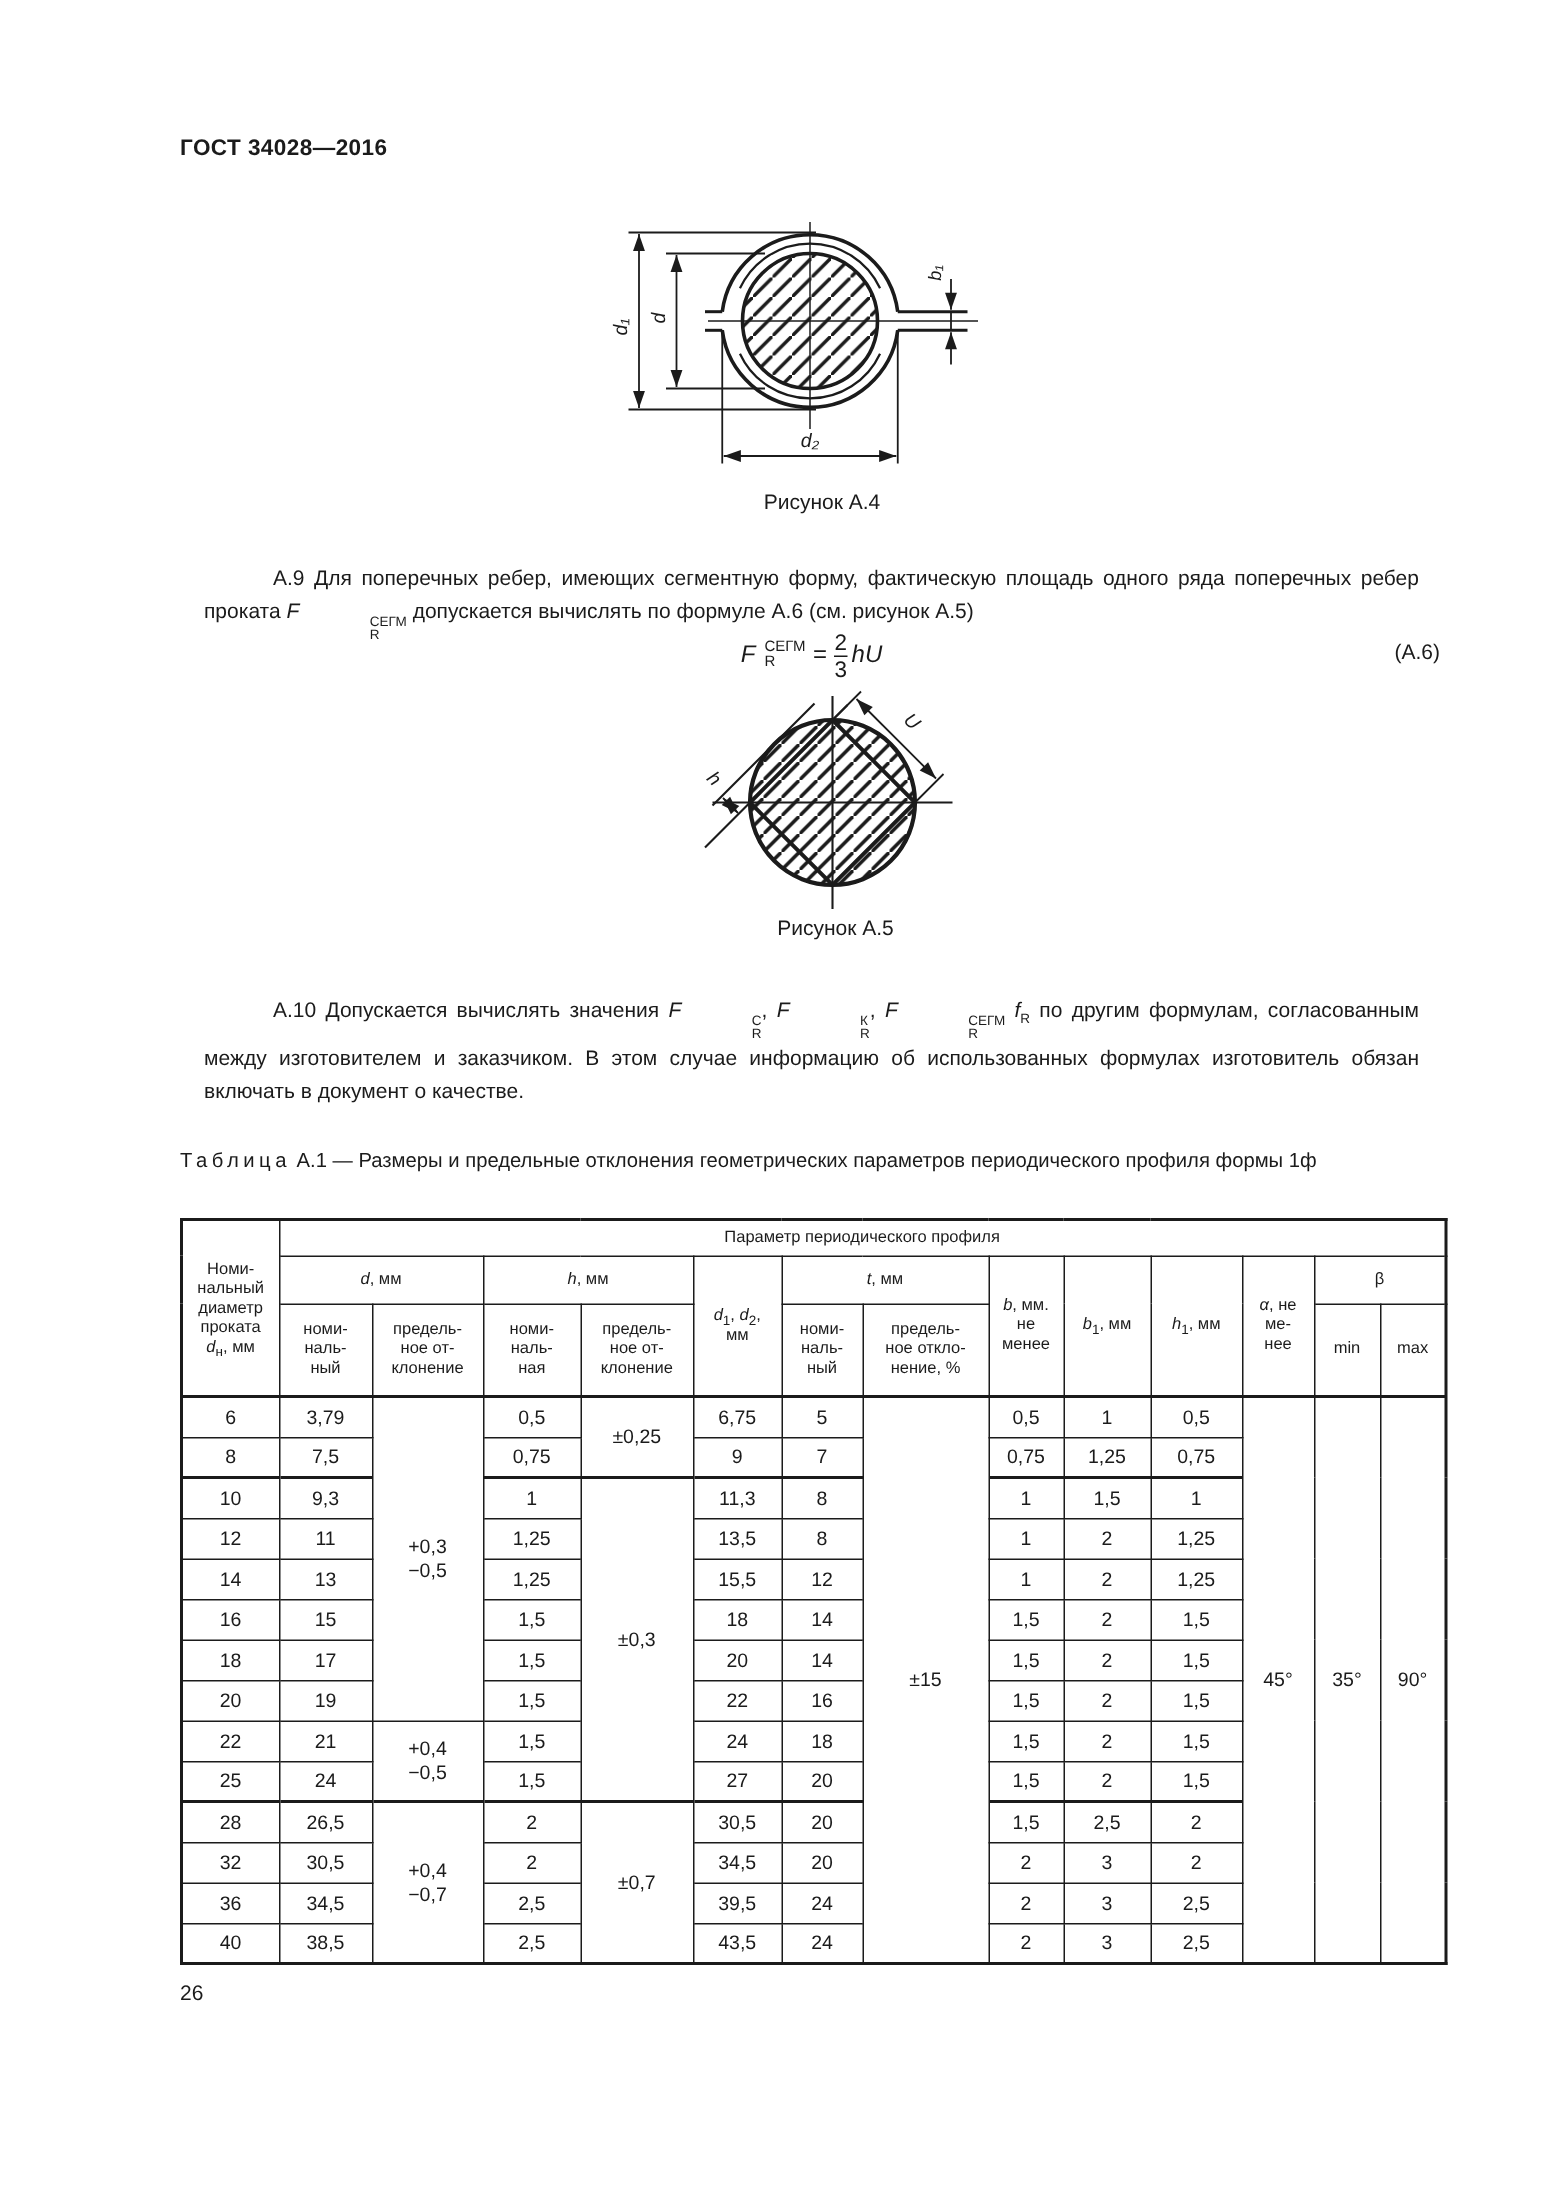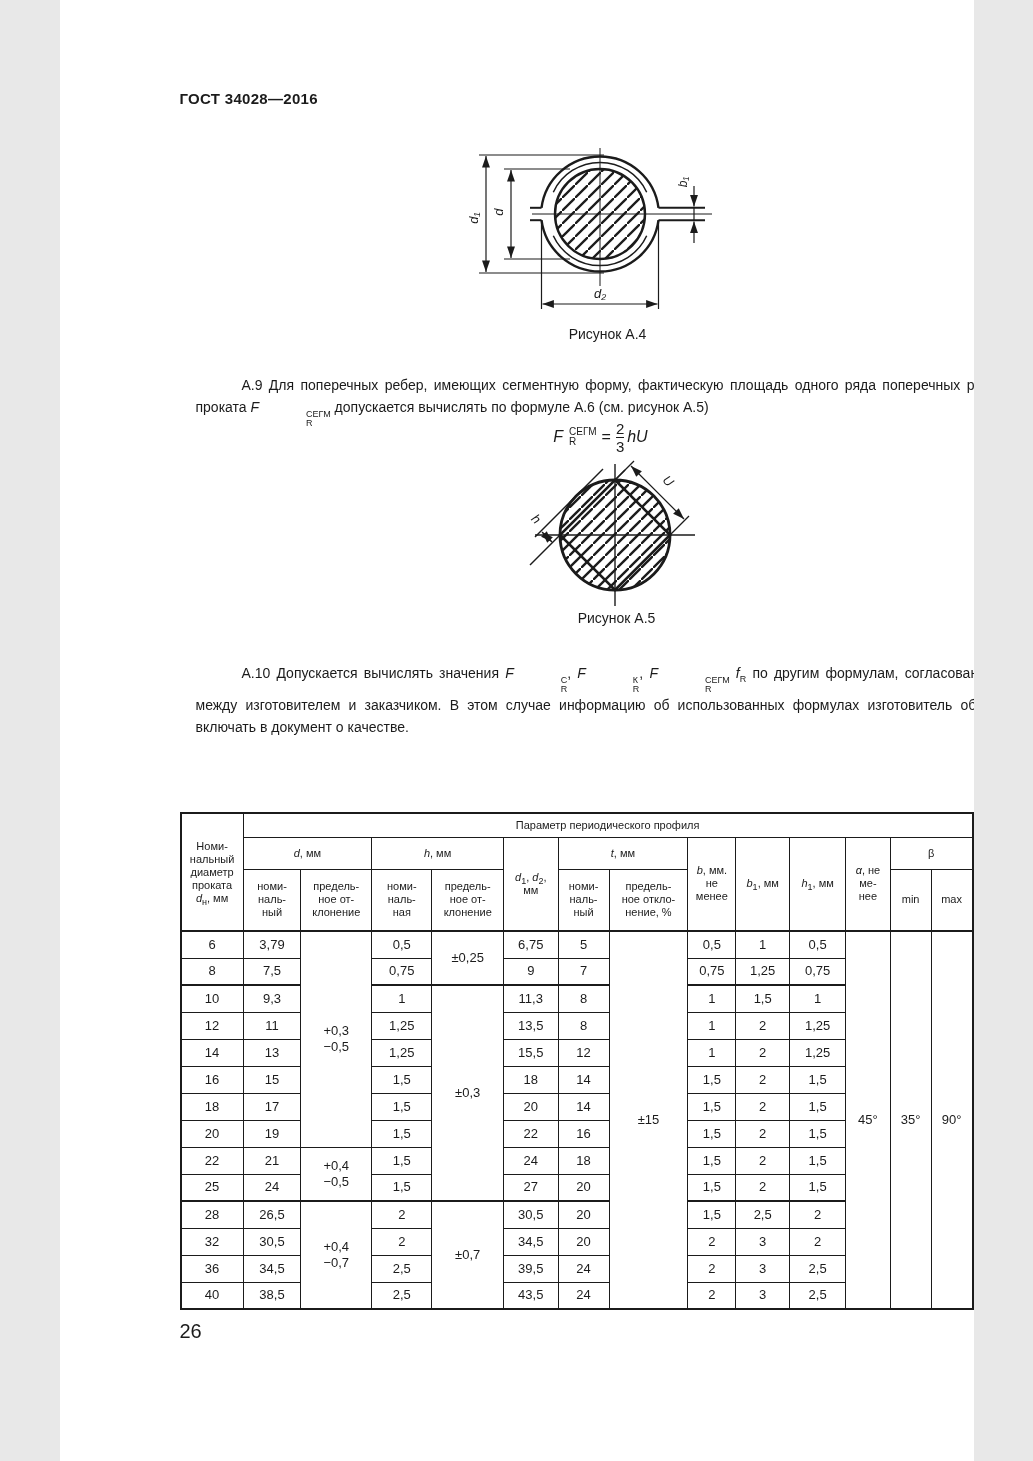--- a/index.html
+++ b/index.html
@@ -1,17 +1,17 @@
 <!DOCTYPE html>
 <html><head>
 <meta charset="utf-8">
 <style>
   html,body{margin:0;padding:0;background:#e8e8e8;}
   .page{
-    position:relative;width:914px;height:1461px;background:#ffffff;
+    position:relative;width:1033px;height:1461px;background:#ffffff;
     font-family:"Liberation Sans","DejaVu Sans",sans-serif;color:#1b1b1b;
     margin:0 auto;overflow:hidden;
   }
   .doc-header{position:absolute;left:120px;top:90px;font-size:15px;font-weight:bold;letter-spacing:.3px;}
   .fig{position:absolute;}
   .fig-caption{position:absolute;font-size:14px;text-align:center;}
   .para{position:absolute;left:120px;width:842px;font-size:14px;line-height:22px;text-align:justify;}
   .para p{margin:16px;text-indent:46px;}
   sub,sup{font-size:9px;line-height:0;}
   .ss{display:inline-flex;flex-direction:column;font-size:9px;line-height:9px;vertical-align:-5px;margin-left:1px;text-align:left;}
@@ -35,21 +35,21 @@
   }
   table.gost th,table.gost td{border:1px solid #1b1b1b;text-align:center;vertical-align:middle;padding:1px 2px;}
   table.gost thead{border-bottom:2px solid #1b1b1b;}
   table.gost th{font-weight:normal;font-size:11px;line-height:13px;}
   table.gost td{font-size:13px;line-height:16px;white-space:pre-line;}
   table.gost tbody tr{height:27px;}
   tr.hrow1{height:24px;}
   tr.hrow2{height:32px;}
   tr.hrow3{height:62px;}
   tr.grp td{border-top:2px solid #1b1b1b;}
-  .page-num{position:absolute;left:120px;top:1320px;font-size:20px;}
+  .page-num{position:absolute;left:120px;top:1320px;font-size:14px;}
   svg text{font-family:"Liberation Sans","DejaVu Sans",sans-serif;}
 </style>
 </head>
 <body>
 
 <div class="page">
 
   <div class="doc-header">ГОСТ 34028—2016</div>
 
   <div class="fig" style="left:398px;top:146px;">
@@ -156,20 +156,24 @@
           <span>R</span>
         </span>, <i>F</i><span class="ss">
           <span>К</span>
           <span>R</span>
         </span>, <i>F</i><span class="ss">
           <span>СЕГМ</span>
           <span>R</span>
         </span> <i>f</i><sub>R</sub> по другим формулам, согласованным между изготовителем и заказчиком. В этом случае информацию об использованных формулах изготовитель обязан включать в документ о качестве.</p>
   </div>
 
+  <div class="tbl-caption">
+    <span class="tcap-label">Таблица</span>
+    <span>А.1 — Размеры и предельные отклонения геометрических параметров периодического профиля формы 1ф</span>
+  </div>
 
   <table class="gost">
     <colgroup>
       <col style="width:65px">
         <col style="width:62px">
         <col style="width:74px">
         <col style="width:65px">
       <col style="width:75px">
         <col style="width:59px">
         <col style="width:54px">

